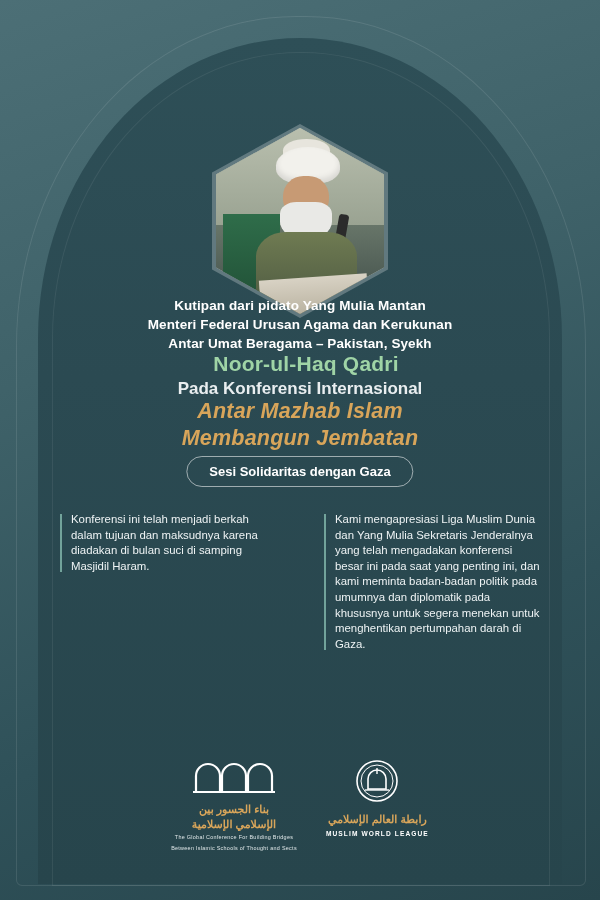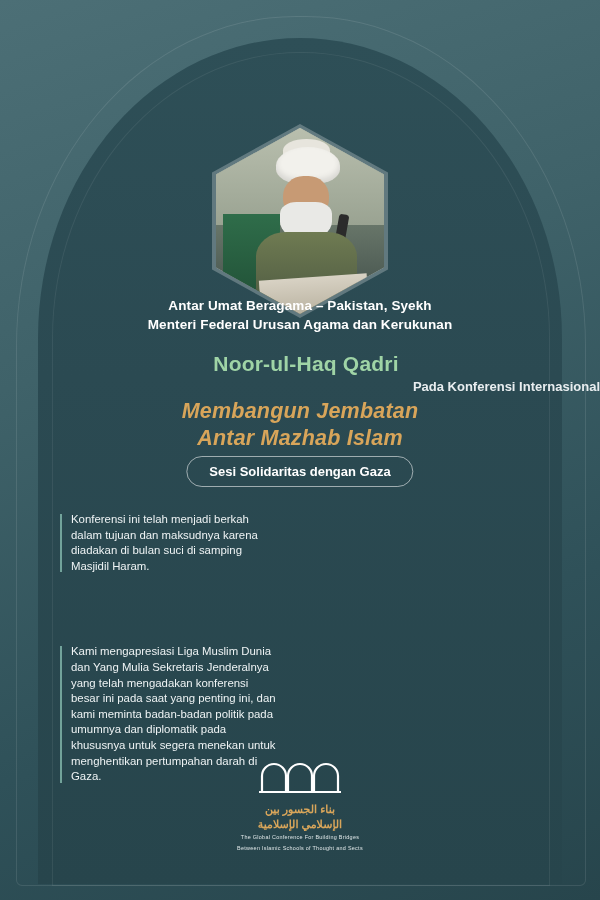--- a/index.html
+++ b/index.html
@@ -149,23 +149,23 @@
     color: #9fd4a6;
     font-size: 21px;
     font-weight: bold;
     letter-spacing: 0.2px;
     padding-left: 12px;
   }
   .subtitle {
     position: absolute;
     left: 0; right: 0;
     top: 379px;
-    text-align: right;
+    text-align: center;
     color: #e9eef0;
-    font-size: 13px;
+    font-size: 17px;
     font-weight: bold;
   }
   .title-gold {
     position: absolute;
     left: 0; right: 0;
     top: 398px;
     text-align: center;
     color: #d8a55a;
     font-size: 21.5px;
     font-weight: bold;
@@ -187,21 +187,20 @@
     white-space: nowrap;
   }
 
   .columns {
     position: absolute;
     left: 60px;
     top: 512px;
     width: 480px;
     display: flex;
     gap: 48px;
-    flex-direction: column;
   }
   .col { width: 216px; }
   .para {
     position: relative;
     color: #eef3f4;
     font-size: 11.4px;
     line-height: 15.6px;
     padding-left: 11px;
     margin-bottom: 22px;
   }
@@ -270,31 +269,32 @@
           <div class="turban"></div>
           <div class="face"></div>
           <div class="beard"></div>
           <div class="body"></div>
           <div class="book"></div>
         </div>
       </div>
     </div>
 
     <div class="quote-head">
+      <div>Kutipan dari pidato Yang Mulia Mantan</div>
+      <div>Menteri Federal Urusan Agama dan Kerukunan</div>
       <div>Antar Umat Beragama – Pakistan, Syekh</div>
-      <div>Menteri Federal Urusan Agama dan Kerukunan</div>
     </div>
 
     <div class="name">Noor-ul-Haq Qadri</div>
 
     <div class="subtitle">Pada Konferensi Internasional</div>
 
     <div class="title-gold">
+      <div>Antar Mazhab Islam</div>
       <div>Membangun Jembatan</div>
-      <div>Antar Mazhab Islam</div>
     </div>
 
     <div class="pill">Sesi Solidaritas dengan Gaza</div>
 
     <div class="columns">
       <div class="col">
         <div class="para">Konferensi ini telah menjadi berkah dalam tujuan dan maksudnya karena diadakan di bulan suci di samping Masjidil Haram.</div>
       </div>
       <div class="col">
         <div class="para">Kami mengapresiasi Liga Muslim Dunia dan Yang Mulia Sekretaris Jenderalnya yang telah mengadakan konferensi besar ini pada saat yang penting ini, dan kami meminta badan-badan politik pada umumnya dan diplomatik pada khususnya untuk segera menekan untuk menghentikan pertumpahan darah di Gaza.</div>
@@ -313,17 +313,30 @@
               <path d="M2 33 H84"></path>
             </g>
           </svg>
         </div>
         <div class="logo-line-ar">بناء الجسور بين</div>
         <div class="logo-line-ar">الإسلامي الإسلامية</div>
         <div class="logo-line-en">The Global Conference For Building Bridges</div>
         <div class="logo-line-en">Between Islamic Schools of Thought and Sects</div>
       </div>
 
+      <div class="logo-block">
+        <div class="logo-mark">
+          <svg width="44" height="44" viewBox="0 0 44 44" aria-hidden="true">
+            <circle cx="22" cy="22" r="20" fill="none" stroke="#ffffff" stroke-width="1.6"></circle>
+            <circle cx="22" cy="22" r="16" fill="none" stroke="#ffffff" stroke-width="1"></circle>
+            <path d="M13 30 V20 a9 9 0 0 1 18 0 V30 Z" fill="none" stroke="#ffffff" stroke-width="1.6"></path>
+            <path d="M22 9 V15" stroke="#ffffff" stroke-width="1.4"></path>
+            <path d="M10 31 H34" stroke="#ffffff" stroke-width="1.4"></path>
+          </svg>
+        </div>
+        <div class="logo-line-ar">رابطة العالم الإسلامي</div>
+        <div class="mwl-en">MUSLIM WORLD LEAGUE</div>
+      </div>
 
     </div>
 
   </div>
 </div>
 
 </body></html>

